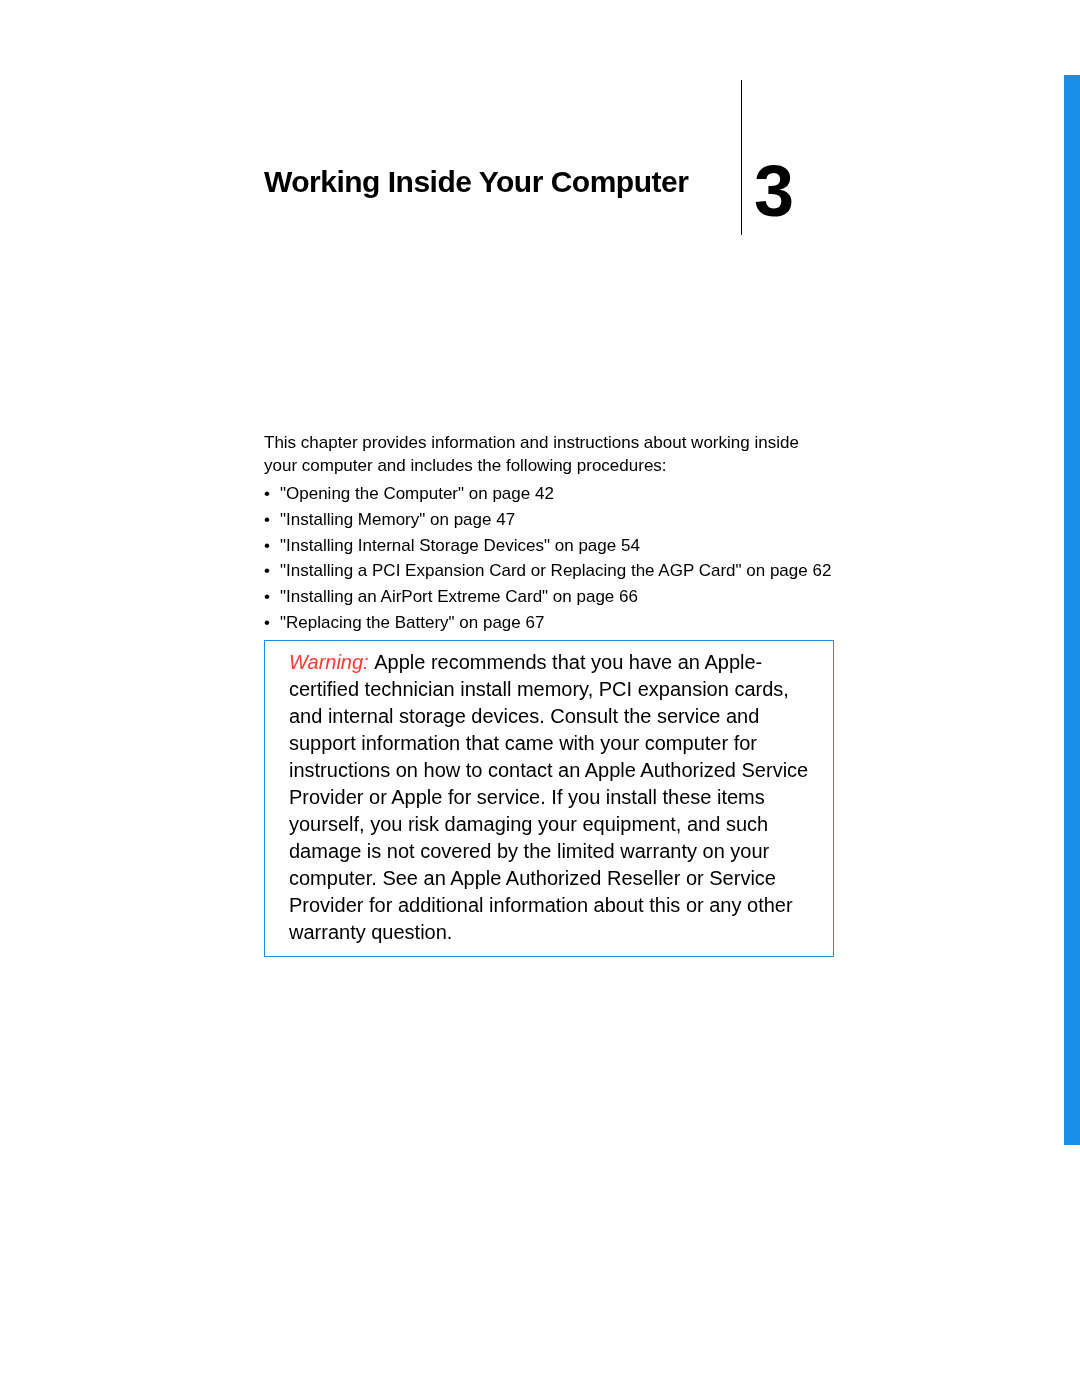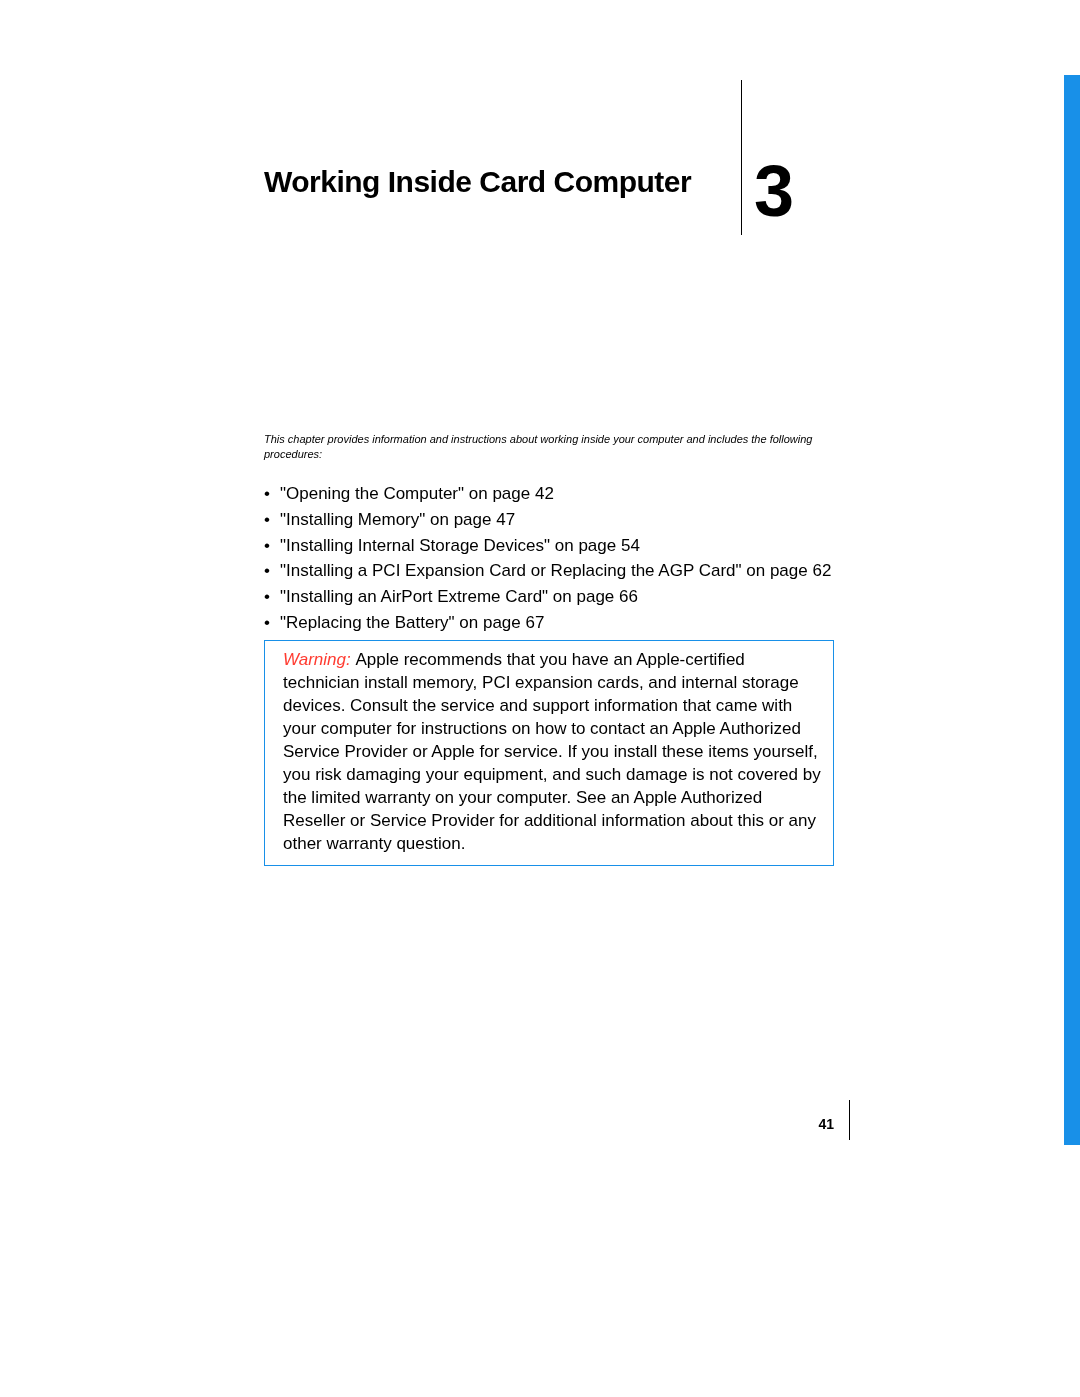--- a/index.html
+++ b/index.html
@@ -67,24 +67,23 @@
       font-size: 23px;
       line-height: 1.25;
       font-weight: 400;
     }
     
     .body-para {
       position: absolute;
       top: 432px;
       left: 264px;
       width: 570px;
-      font-size: 11px;
+      font-size: 17px;
       line-height: 1.35;
       color: #000;
-      font-style: italic;
     }
     
     .toc-list {
       position: absolute;
       top: 482px;
       left: 264px;
       width: 570px;
       font-size: 17px;
       line-height: 1.4;
       color: #000;
@@ -101,22 +100,22 @@
       left: 0;
       top: 0;
     }
     
     .warning-box {
       position: absolute;
       top: 640px;
       left: 264px;
       width: 570px;
       border: 1px solid #1890e8;
-      padding: 8px 10px 10px 18px;
-      font-size: 17px;
+      padding: 8px 10px 10px 24px;
+      font-size: 20px;
       line-height: 1.35;
       color: #000;
     }
     .warning-label {
       color: #ff3b30;
       font-style: italic;
       font-weight: 500;
     }
     
     .folio {
@@ -137,37 +136,34 @@
     }
   </style>
 </head>
 <body>
 
 <div class="page">
   <div class="thumb-strip"></div>
 
   <div class="chapter-header">
     <div class="chapter-title-box">
-      <div class="chapter-title">Working Inside Card Computer</div>
+      <div class="chapter-title">Working Inside Your Computer</div>
     </div>
     <div class="chapter-number">3</div>
   </div>
 
 
   <div class="body-para">This chapter provides information and instructions about working inside your computer and includes the following procedures:</div>
 
   <ul class="toc-list">
     <li><span>"Opening the Computer" on page 42</span></li>
     <li><span>"Installing Memory" on page 47</span></li>
     <li><span>"Installing Internal Storage Devices" on page 54</span></li>
     <li><span>"Installing a PCI Expansion Card or Replacing the AGP Card" on page 62</span></li>
     <li><span>"Installing an AirPort Extreme Card" on page 66</span></li>
     <li><span>"Replacing the Battery" on page 67</span></li>
   </ul>
 
   <div class="warning-box">
     <span class="warning-label">Warning:  </span><span>Apple recommends that you have an Apple-certified technician install memory, PCI expansion cards, and internal storage devices. Consult the service and support information that came with your computer for instructions on how to contact an Apple Authorized Service Provider or Apple for service. If you install these items yourself, you risk damaging your equipment, and such damage is not covered by the limited warranty on your computer. See an Apple Authorized Reseller or Service Provider for additional information about this or any other warranty question.</span>
   </div>
 
-  <div class="folio">
-    <div class="folio-num">41</div>
-  </div>
 </div>
 
 </body></html>

